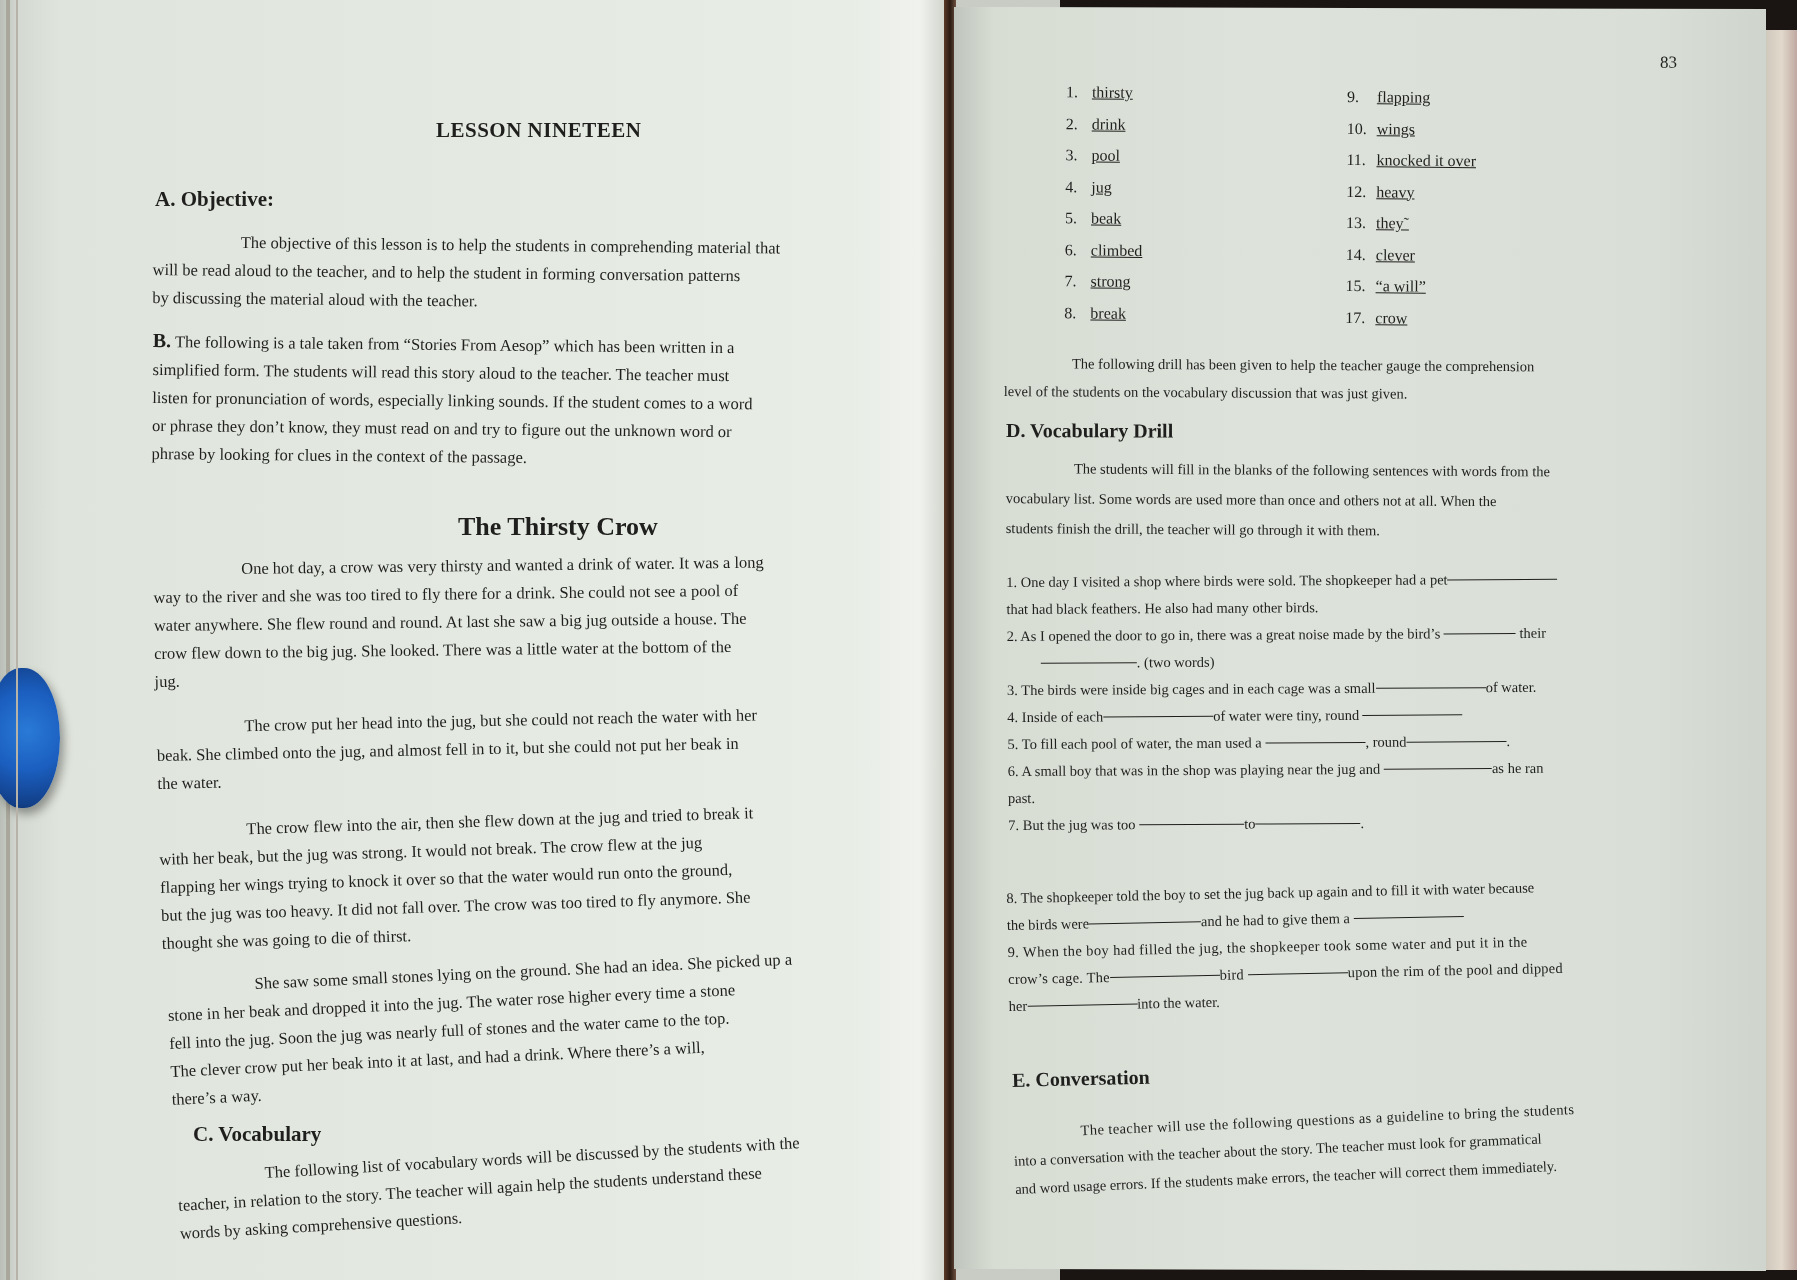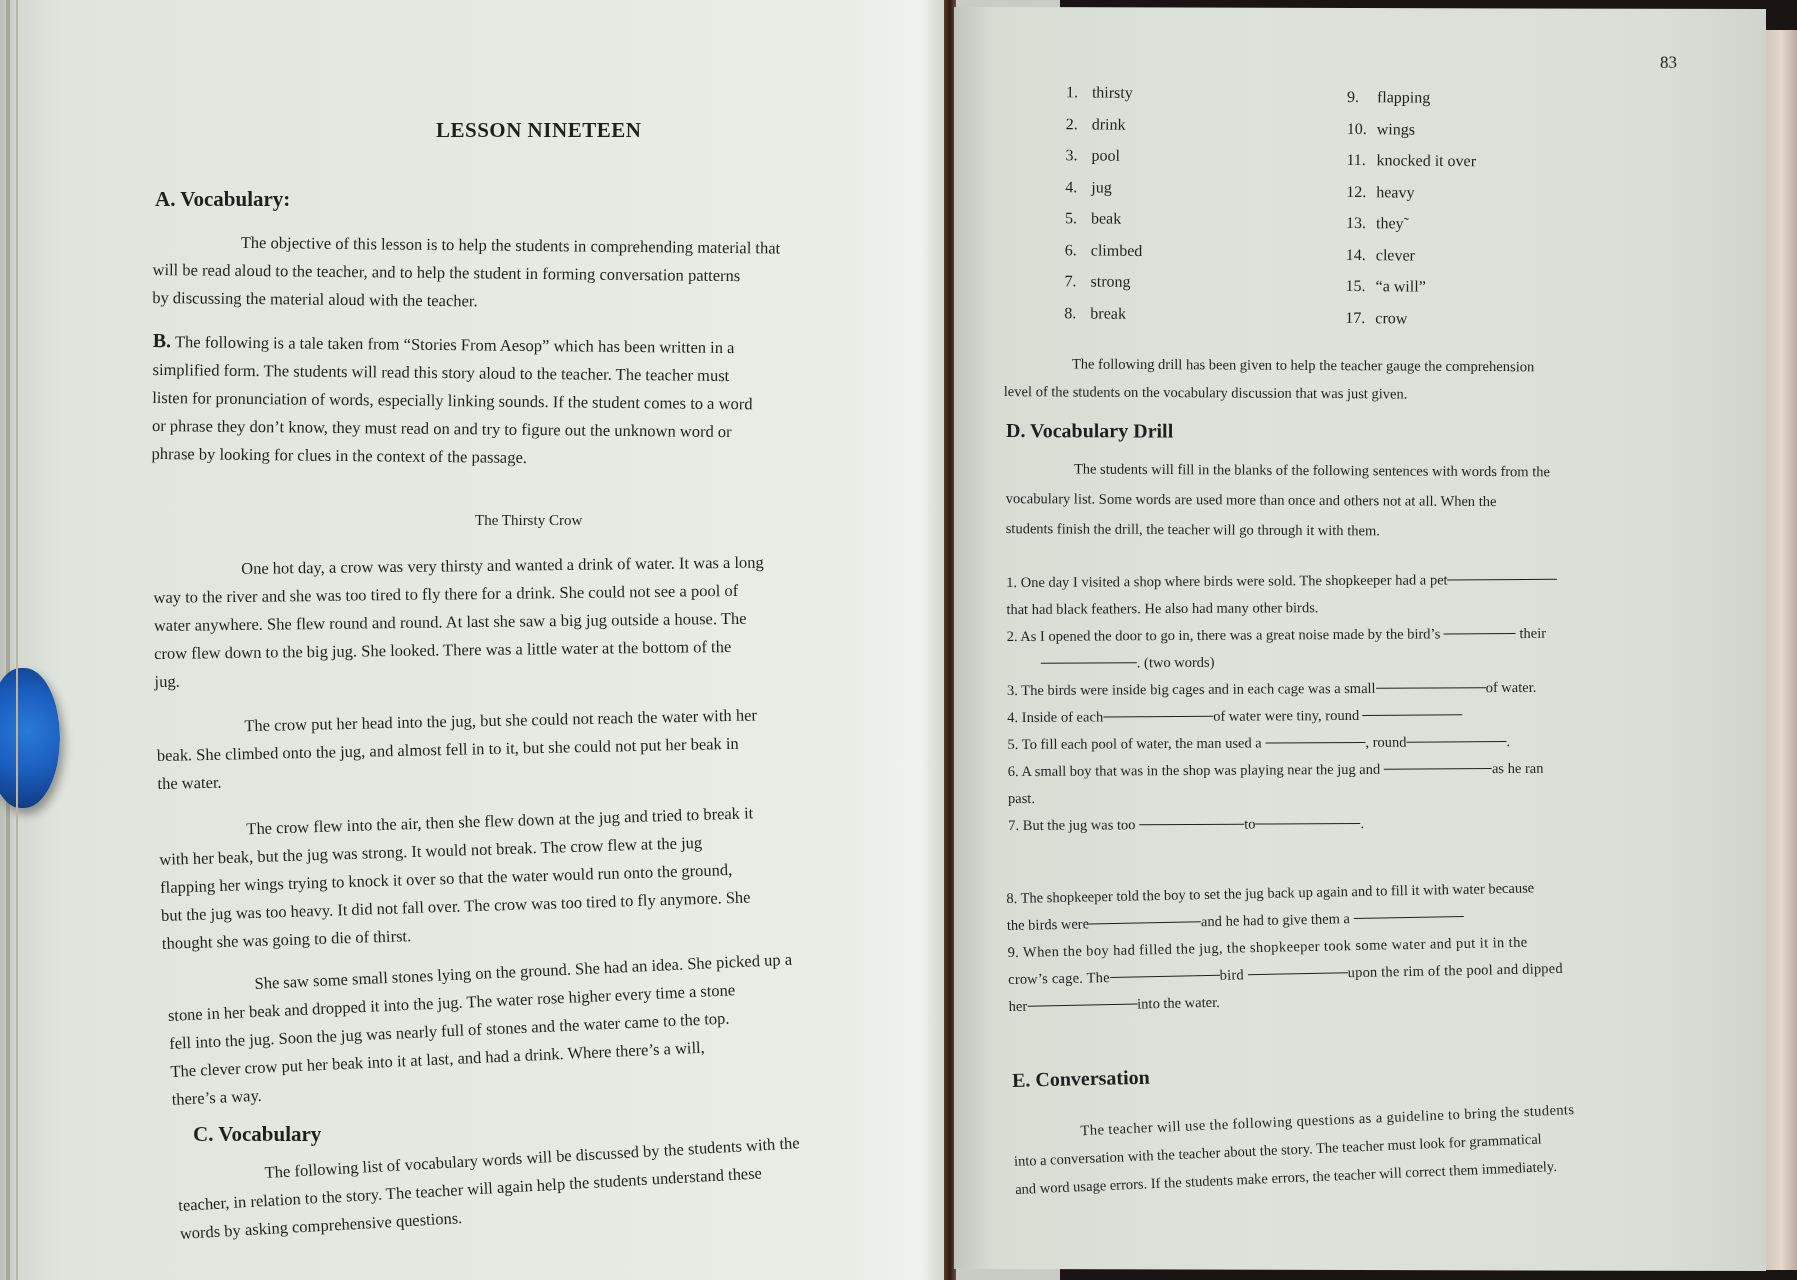--- a/index.html
+++ b/index.html
@@ -36,42 +36,42 @@
   }
   .sticker {
     position:absolute; left:-12px; top:668px; width:72px; height:140px;
     border-radius:50% 55% 55% 50%;
     background:radial-gradient(circle at 55% 45%,#2a7ad6 0%,#1b5fc0 45%,#123f88 85%,#0c2a5e 100%);
     box-shadow:4px 6px 10px rgba(0,0,0,0.35);
   }
   .abs { position:absolute; white-space:nowrap; }
   .title-main { font-weight:bold; font-size:21px; letter-spacing:0.5px; }
   .heading { font-weight:bold; font-size:21px; }
-  .story-title { font-weight:normal; font-size:15px;margin-left:17px; }
+  .story-title { font-weight:bold; font-size:26px; }
   .body { font-size:16.5px; line-height:28px; }
   .body-sm { font-size:14.5px; line-height:28px; }
   .para { position:absolute; }
   .para p { margin:0; white-space:nowrap; }
   .indent { padding-left:88px; }
   .vocab-col { position:absolute; font-size:16px; }
-  .vocab-col div { height:31.5px; white-space:nowrap; }
+  .vocab-col div { height:31.5px; white-space:nowrap;text-decoration:underline; }
   .num { display:inline-block; width:26px; }
   .num2 { display:inline-block; width:30px; }
   .blank { display:inline-block; border-bottom:1.3px solid #1f201e; height:0; vertical-align:4px; }
   .page-num { font-weight:normal; font-size:17px; }
 </style>
 </head>
 <body>
 
 <div class="page-left">
   <div class="sticker"></div>
 
   <div class="abs title-main" style="left:436px; top:118px;">LESSON NINETEEN</div>
 
-  <div class="abs heading" style="left:155px; top:187px;">A. Vocabulary:</div>
+  <div class="abs heading" style="left:155px; top:187px;">A. Objective:</div>
   <div class="para body" style="left:153px; top:228px; transform:rotate(0.6deg); transform-origin:left top;">
     <p class="indent">The objective of this lesson is to help the students in comprehending material that</p>
     <p>will be read aloud to the teacher, and to help the student in forming conversation patterns</p>
     <p>by discussing the material aloud with the teacher.</p>
   </div>
 
   <div class="para body" style="left:153px; top:326px; transform:rotate(0.6deg); transform-origin:left top;">
     <p><b style="font-size:20px">B.</b> <span>The following is a tale taken from “Stories From Aesop” which has been written in a</span></p>
     <p>simplified form.  The students will read this story aloud to the teacher.  The teacher must</p>
     <p>listen for pronunciation of words, especially linking sounds.  If the student comes to a word</p>

